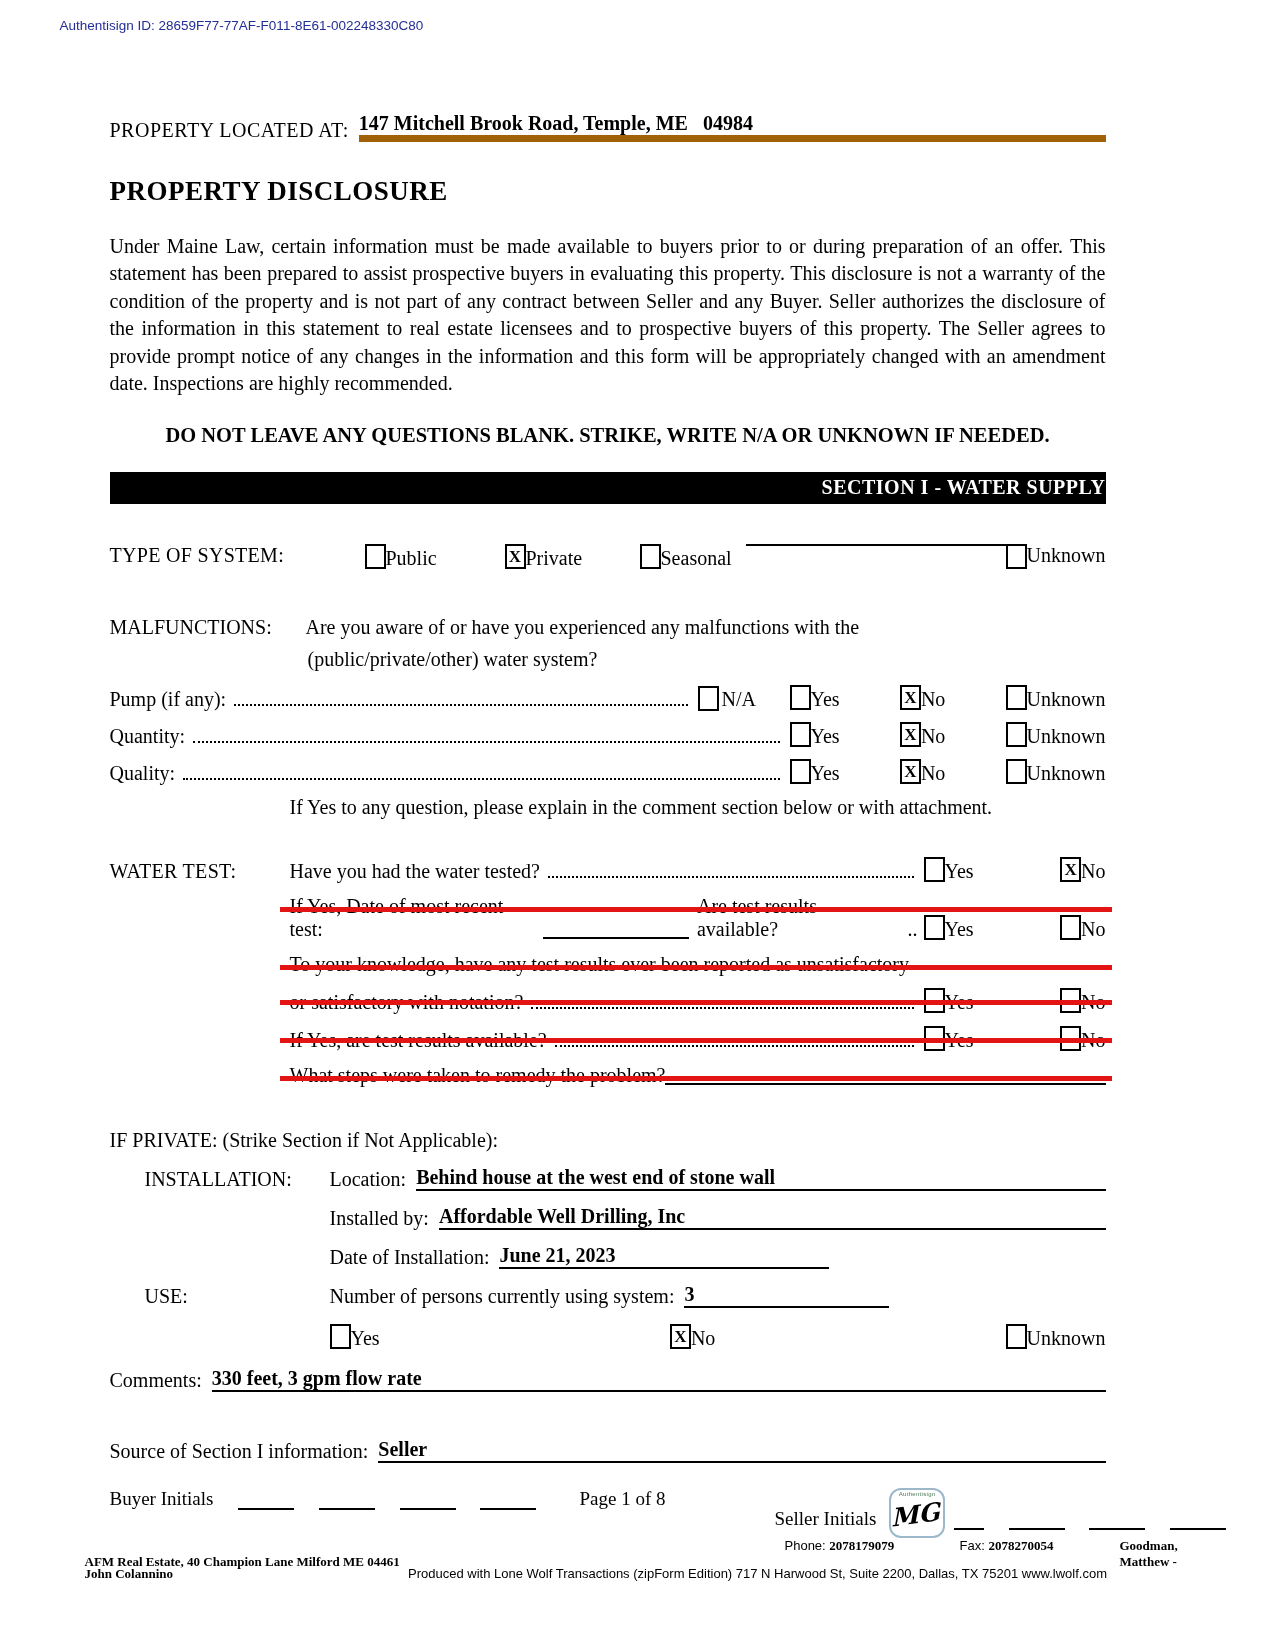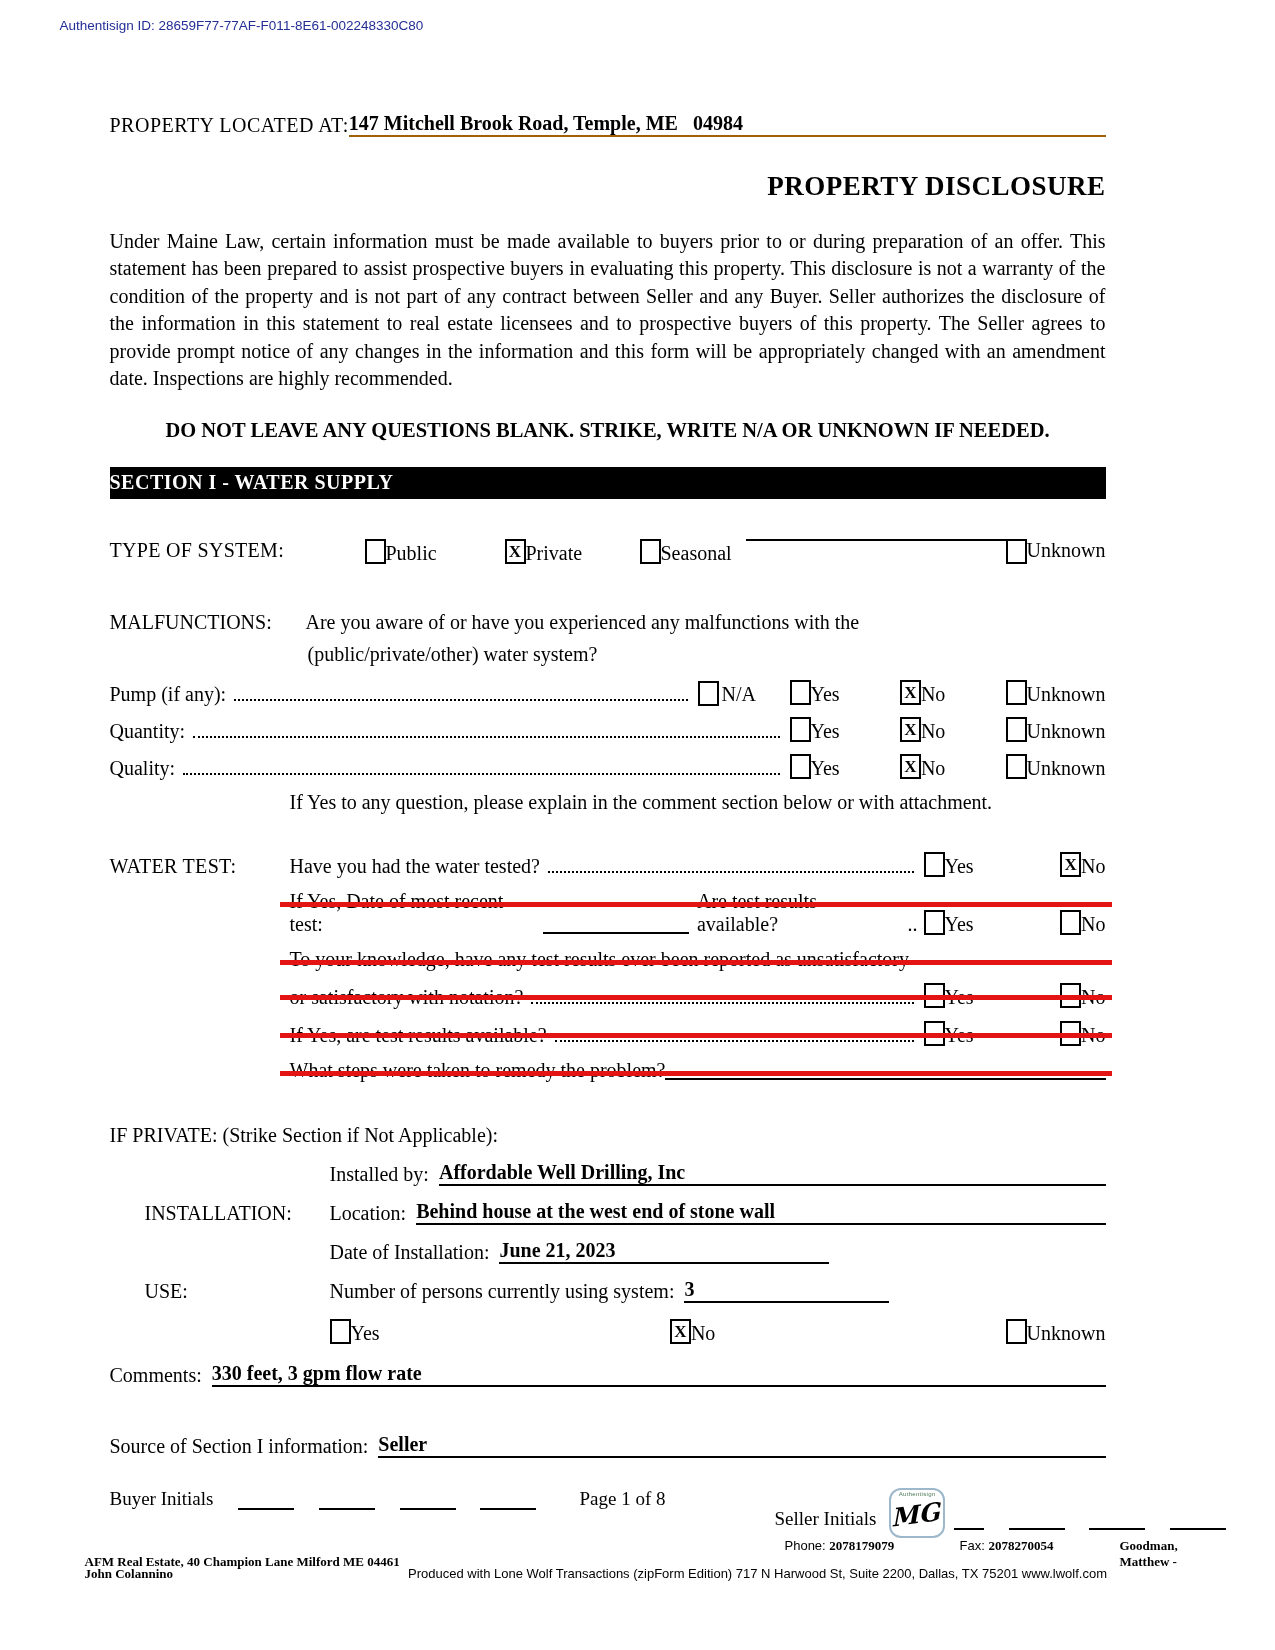--- a/index.html
+++ b/index.html
@@ -16,33 +16,33 @@
   .auth-id {
     position: absolute; top: 18px; left: 20px;
     font-family: "Liberation Sans", sans-serif;
     font-size: 13.5px; color: #232e96;
   }
   .content { position: absolute; top: 0; left: 0; width: 100%; padding: 0 130px 0 70px; }
 
   
   .located-row { display: flex; align-items: flex-end; margin-top: 112px; font-size: 20px; }
   .located-row .lbl { white-space: nowrap; letter-spacing: .5px; }
-  .located-row .value-line { flex: 1; border-bottom: 2px solid #a16207; white-space: pre; }
+  .located-row .value-line { flex: 1; border-bottom: 7px solid #a16207; margin-left: 10px; white-space: pre; }
   .bold { font-weight: bold; }
 
-  .doc-title { text-align: right; font-size: 27px; font-weight: bold; margin-top: 34px; letter-spacing: .5px; }
+  .doc-title { text-align: left; font-size: 27px; font-weight: bold; margin-top: 34px; letter-spacing: .5px; }
 
   .intro { margin-top: 26px; font-size: 20px; line-height: 1.37; text-align: justify; }
 
   .warning { margin-top: 27px; text-align: center; font-weight: bold; font-size: 20.5px; }
 
   .section-bar {
     margin-top: 25px; background: #000; color: #fff;
-    text-align: left; font-weight: bold; font-size: 20px;
-    padding: 4px 7px 5px 0; letter-spacing: .5px;
+    text-align: right; font-weight: bold; font-size: 20px;
+    padding: 4px 0 5px 0; letter-spacing: .5px;
   }
 
   
   .cb {
     display: inline-flex; width: 21px; height: 25px; flex: 0 0 21px;
     border: 2px solid #000; align-items: center; justify-content: center;
     font-weight: bold; font-size: 17px; line-height: 1; background: #fff;
   }
   .pair { display: inline-flex; align-items: flex-end; white-space: nowrap; }
   .pair .cb { align-self: flex-end; margin-bottom: 1px; }
@@ -318,31 +318,31 @@
         <div class="wt-row struck">
           <span>What steps were taken to remedy the problem?</span>
           <span class="fill-line"></span>
         </div>
       </div>
     </div>
 
     <div class="if-private">IF PRIVATE: (Strike Section if Not Applicable):</div>
 
     <div class="inst">
-      <div class="inst-row inst-indent2">
-        <span class="lead-gap">Installed by:</span>
-        <span class="value-line vl-flex">
-            <span class="bold">Affordable Well Drilling, Inc</span>
-          </span>
-      </div>
       <div class="inst-row inst-indent1">
         <span class="inst-head">INSTALLATION:</span>
         <span class="lead-gap">Location:</span>
         <span class="value-line vl-flex">
             <span class="bold">Behind house at the west end of stone wall</span>
+          </span>
+      </div>
+      <div class="inst-row inst-indent2">
+        <span class="lead-gap">Installed by:</span>
+        <span class="value-line vl-flex">
+            <span class="bold">Affordable Well Drilling, Inc</span>
           </span>
       </div>
       <div class="inst-row inst-indent2">
         <span class="lead-gap">Date of Installation:</span>
         <span class="value-line vl-330">
             <span class="bold">June 21, 2023</span>
           </span>
       </div>
       <div class="inst-row inst-indent1">
         <span class="inst-head">USE:</span>

